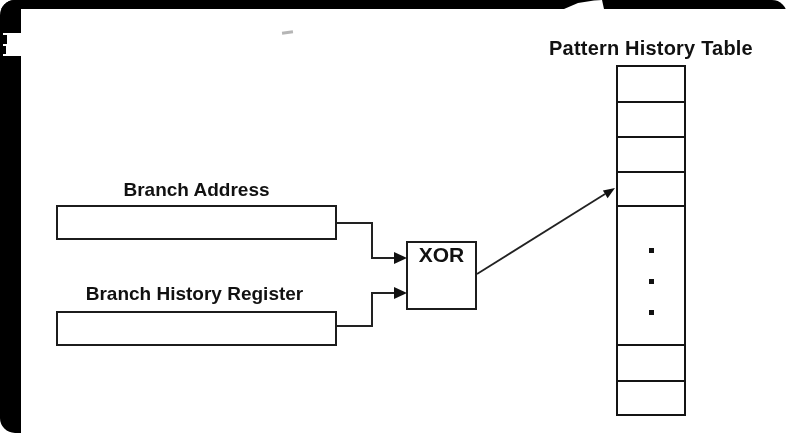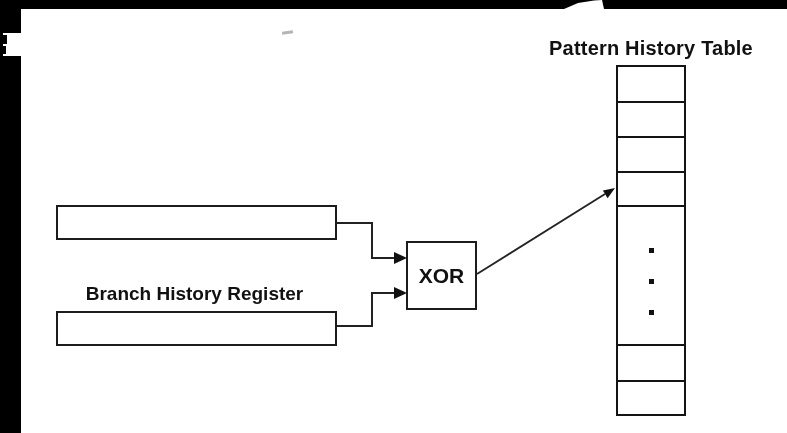--- a/index.html
+++ b/index.html
@@ -1,18 +1,18 @@
 <!DOCTYPE html>
 <html><head>
 <meta charset="utf-8">
 <style>
   html,body{margin:0;padding:0;background:#ffffff;}
   .canvas{
     position:relative;width:787px;height:433px;background:#ffffff;overflow:hidden;
-    font-family:"Liberation Sans","DejaVu Sans",sans-serif;color:#111111;
+    font-family:"Liberation Sans","DejaVu Sans",sans-serif;color:#111111;border-radius:15px;
   }
   
   .top-bar{position:absolute;left:0;top:0;width:787px;height:9px;background:#000000;}
   .left-bar{position:absolute;left:0;top:0;width:21px;height:433px;background:#000000;}
   .left-notch{position:absolute;left:3px;top:33px;width:18px;height:23px;background:#ffffff;}
   .notch-mark-a{position:absolute;left:0;top:35px;width:7px;height:9px;background:#000000;}
   .notch-mark-b{position:absolute;left:0;top:46px;width:6px;height:8px;background:#000000;}
   .gray-dash{position:absolute;left:282px;top:31px;width:11px;height:3px;background:#b5b5b5;transform:rotate(-7deg);}
   
   .pht-title{position:absolute;left:531px;top:37px;width:240px;text-align:center;
@@ -20,21 +20,21 @@
   .reg-label{position:absolute;width:281px;text-align:center;font-size:19px;font-weight:bold;}
   .label-ba{left:56px;top:179px;}
   .label-bhr{left:54px;top:283px;}
   
   .reg-box{position:absolute;left:56px;width:281px;height:35px;border:2px solid #1c1c1c;
     box-sizing:border-box;background:#ffffff;}
   .box-ba{top:205px;}
   .box-bhr{top:311px;}
   
   .xor-box{position:absolute;left:406px;top:241px;width:71px;height:69px;border:2px solid #1c1c1c;
-    box-sizing:border-box;background:#ffffff;display:flex;align-items:center;justify-content:center;
+    box-sizing:border-box;background:#ffffff;display:flex;justify-content:center;
     font-size:21px;font-weight:bold;}
   
   .pht{position:absolute;left:616px;top:65px;width:70px;height:351px;border:2px solid #141414;
     box-sizing:border-box;background:#ffffff;display:flex;flex-direction:column;}
   .pht-cell{box-sizing:border-box;border-bottom:2px solid #141414;background:#ffffff;}
   .c1{height:36px;} .c2{height:35px;} .c3{height:35px;} .c4{height:34px;}
   .cmid{height:139px;display:flex;flex-direction:column;align-items:center;
     justify-content:center;gap:26px;padding-top:12px;}
   .c5{height:36px;} .c6{height:32px;border-bottom:none;}
   .dot{width:5px;height:5px;background:#111111;}
@@ -60,20 +60,21 @@
     <div class="pht-cell c4"></div>
     <div class="pht-cell cmid">
       <div class="dot"></div>
       <div class="dot"></div>
       <div class="dot"></div>
     </div>
     <div class="pht-cell c5"></div>
     <div class="pht-cell c6"></div>
   </div>
 
+  <div class="reg-label label-ba">Branch Address</div>
   <div class="reg-box box-ba"></div>
 
   <div class="reg-label label-bhr">Branch History Register</div>
   <div class="reg-box box-bhr"></div>
 
   <div class="xor-box">
     <span>XOR</span>
   </div>
 
   <svg class="overlay" width="787" height="433" viewBox="0 0 787 433">

